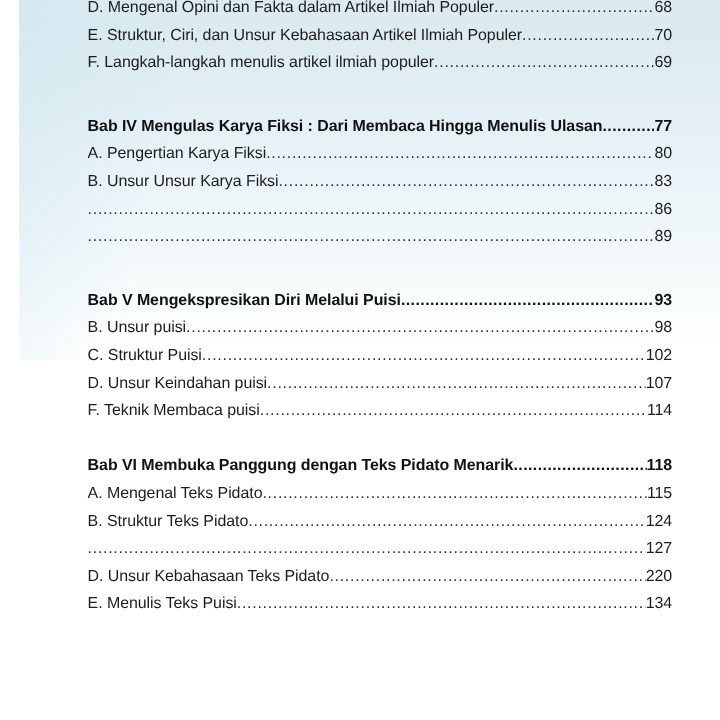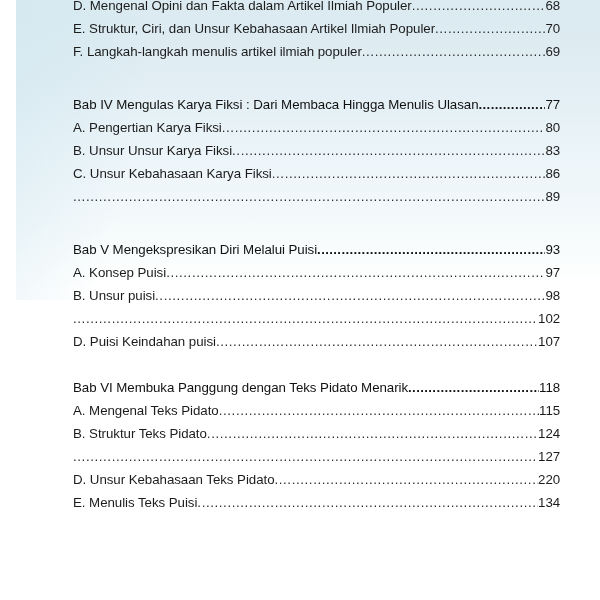--- a/index.html
+++ b/index.html
@@ -87,21 +87,21 @@
     top: 0;
   }
 
   .entry .pageno {
     flex: 0 0 auto;
     padding-left: 0px;
     letter-spacing: -0.1px;
   }
 
   .entry.chapter {
-    font-weight: normal;
+    font-weight: bold;
     font-size: 13.3px;
     color: #111111;
   }
 
   .entry.chapter .leader::after {
     font-weight: bold;
     letter-spacing: 0.35px;
     color: #111111;
   }
 
@@ -138,52 +138,52 @@
         <span class="title">A. Pengertian Karya Fiksi</span>
         <span class="leader"></span>
         <span class="pageno">80</span>
       </div>
       <div class="entry">
         <span class="title">B. Unsur Unsur Karya Fiksi</span>
         <span class="leader"></span>
         <span class="pageno">83</span>
       </div>
       <div class="entry">
-        <span class="title">C. Unsur Kebahasaan Karya Fiksi</span>
         <span class="leader"></span>
         <span class="pageno">86</span>
       </div>
       <div class="entry">
         <span class="leader"></span>
         <span class="pageno">89</span>
       </div>
       <div class="spacer-lg"></div>
       <div class="entry chapter">
         <span class="title">Bab V Mengekspresikan Diri Melalui Puisi</span>
         <span class="leader"></span>
         <span class="pageno">93</span>
       </div>
       <div class="entry">
-        <span class="title">A. Konsep Puisi</span>
-        <span class="leader"></span>
-        <span class="pageno">97</span>
-      </div>
-      <div class="entry">
         <span class="title">B. Unsur puisi</span>
         <span class="leader"></span>
         <span class="pageno">98</span>
       </div>
       <div class="entry">
+        <span class="title">C. Struktur Puisi</span>
         <span class="leader"></span>
         <span class="pageno">102</span>
       </div>
       <div class="entry">
-        <span class="title">D. Puisi Keindahan puisi</span>
+        <span class="title">D. Unsur Keindahan puisi</span>
         <span class="leader"></span>
         <span class="pageno">107</span>
+      </div>
+      <div class="entry">
+        <span class="title">F. Teknik Membaca puisi</span>
+        <span class="leader"></span>
+        <span class="pageno">114</span>
       </div>
       <div class="spacer-md"></div>
       <div class="entry chapter">
         <span class="title">Bab VI Membuka Panggung dengan Teks Pidato Menarik</span>
         <span class="leader"></span>
         <span class="pageno">118</span>
       </div>
       <div class="entry">
         <span class="title">A. Mengenal Teks Pidato</span>
         <span class="leader"></span>

